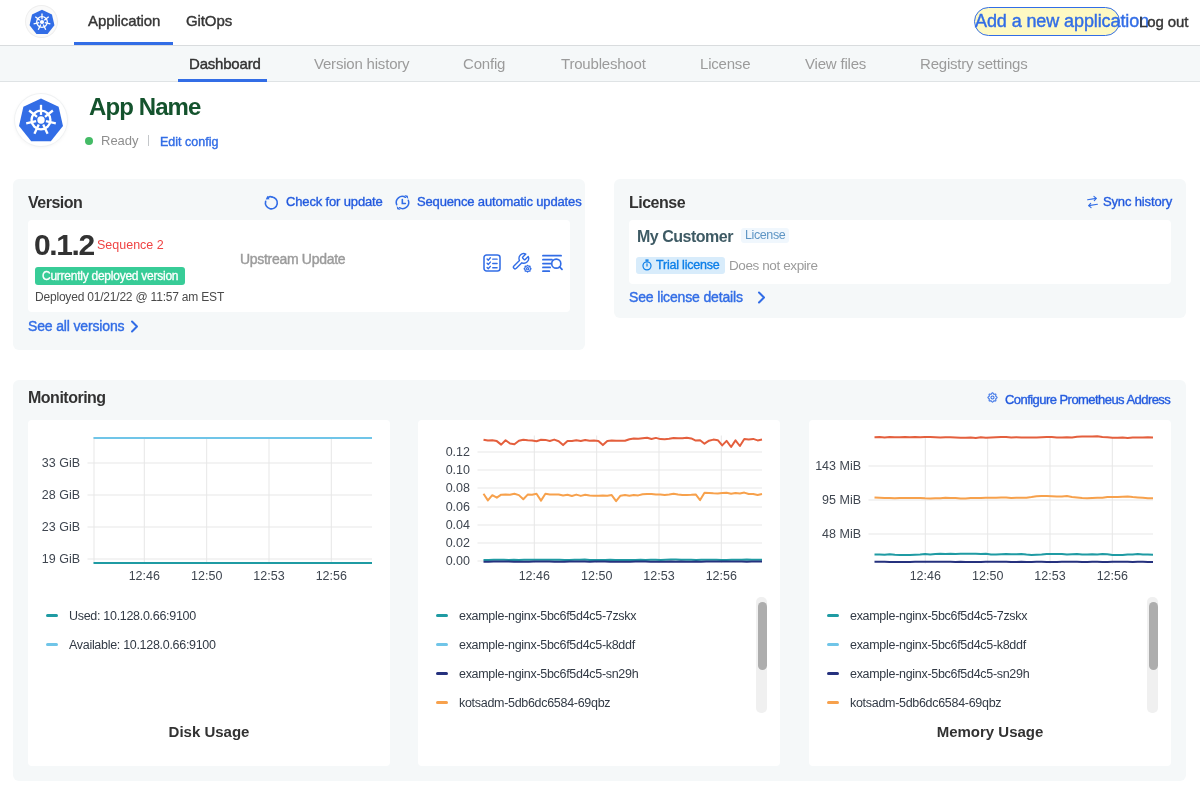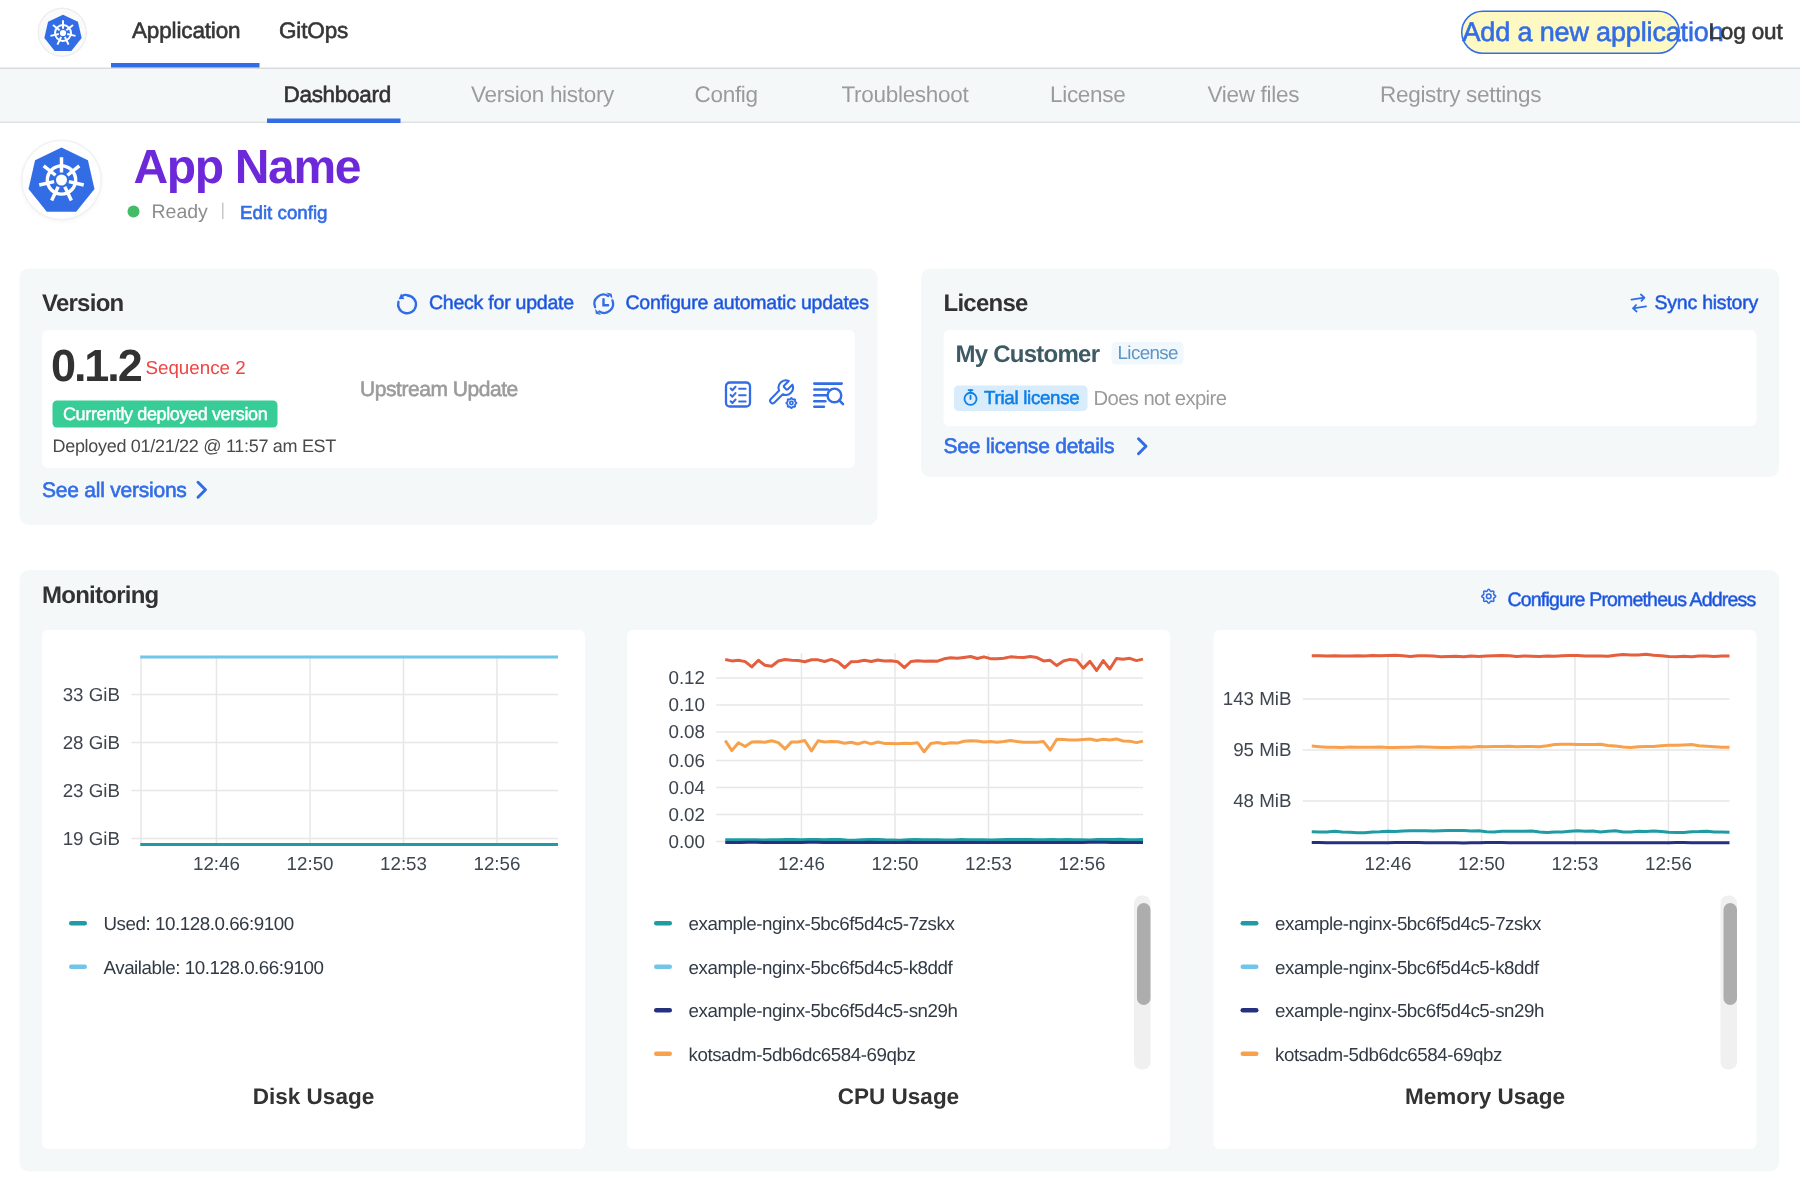--- a/index.html
+++ b/index.html
@@ -18,21 +18,21 @@
 
 
 #subnav { position:absolute; left:0; top:46px; width:1200px; height:36px; background:#f5f8f9; border-bottom:1px solid #dfe3e5; }
 .subtab { position:absolute; top:9px; font-size:15px; color:#9b9b9b; letter-spacing:-0.2px; }
 .subtab.active { color:#323232; }
 #sub-under { position:absolute; left:178px; top:33px; width:89px; height:3px; background:#326de6; }
 
 
 #applogo { position:absolute; left:15px; top:94px; width:52px; height:52px; border-radius:50%; background:#fff; box-shadow:0 0 0 1px #f0f2f3, 0 1px 4px rgba(0,0,0,0.06); }
 #applogo svg { position:absolute; left:3px; top:3px; }
-#appname { position:absolute; left:89px; top:93px; font-size:32px; font-weight:bold; color:#6d28d9; letter-spacing:-0.9px; }
+#appname { position:absolute; left:89px; top:93px; font-size:24px; font-weight:bold; color:#14532d; letter-spacing:-0.9px; }
 
 
 .card { position:absolute; background:#f5f8f9; border-radius:6px; }
 #vercard { left:13px; top:179px; width:572px; height:171px; }
 #liccard { left:614px; top:179px; width:572px; height:139px; }
 .cardtitle { position:absolute; font-size:16px; font-weight:bold; color:#323232; letter-spacing:-0.5px; }
 .whitebox { position:absolute; background:#fff; border-radius:4px; }
 .toplink { position:absolute; font-size:13px; color:#1d4ed8; -webkit-text-stroke:0.4px #326de6; letter-spacing:-0.15px; }
 .icon { position:absolute; }
 
@@ -128,21 +128,21 @@
   <polygon points="7.8,7.3 3.2,7.6 5.2,3.0" fill="#326de6" stroke="none"></polygon>
 </svg>
 <div class="toplink" style="left:286px; top:194px;">Check for update</div>
 <svg class="icon" style="left:394px; top:194px;" width="17" height="17" viewBox="0 0 20 20" fill="none" stroke="#326de6" stroke-width="1.8" stroke-linecap="round">
   <path d="M3.2,12.6 A7.1,7.1 0 0 1 13.5,3.9"></path>
   <polygon points="12.1,1.2 16.8,6.0 16.2,2.2 Z" fill="#326de6" stroke="none"></polygon>
   <path d="M16.8,7.4 A7.1,7.1 0 0 1 6.5,16.1"></path>
   <polygon points="7.9,18.8 3.2,14.0 3.8,17.8 Z" fill="#326de6" stroke="none"></polygon>
   <path d="M9.8,6.4 V11.2 H13.4" stroke-width="1.9"></path>
 </svg>
-<div class="toplink" style="left:417px; top:194px;">Configure automatic updates</div>
+<div class="toplink" style="left:417px; top:194px;">Sequence automatic updates</div>
 <div class="whitebox" style="left:28px; top:220px; width:542px; height:92px;"></div>
 <div id="vernum">0.1.2</div>
 <div id="verseq">Sequence 2</div>
 <div id="verbadge">Currently deployed version</div>
 <div id="verdeployed">Deployed 01/21/22 @ 11:57 am EST</div>
 <div id="upstream">Upstream Update</div>
 <svg class="icon" style="left:482px; top:253px;" width="20" height="20" viewBox="0 0 22 22" fill="none" stroke="#326de6" stroke-width="1.9" stroke-linecap="round" stroke-linejoin="round">
   <rect x="2.2" y="2.2" width="17.6" height="17.6" rx="2.8" stroke-width="1.7"></rect>
   <polyline points="5.6,6.6 6.9,7.9 9.2,5.3" stroke-width="1.5"></polyline>
   <line x1="11.8" y1="6.8" x2="16.6" y2="6.8" stroke-width="1.5"></line>
@@ -280,21 +280,20 @@
       <span class="legtext" style="left:41px; top:189px;">example-nginx-5bc6f5d4c5-7zskx</span>
     <span class="legdash" style="left:18px; top:223px; background:#70c5e8;"></span>
       <span class="legtext" style="left:41px; top:218px;">example-nginx-5bc6f5d4c5-k8ddf</span>
     <span class="legdash" style="left:18px; top:252px; background:#25317e;"></span>
       <span class="legtext" style="left:41px; top:247px;">example-nginx-5bc6f5d4c5-sn29h</span>
     <span class="legdash" style="left:18px; top:281px; background:#f7a14c;"></span>
       <span class="legtext" style="left:41px; top:276px;">kotsadm-5db6dc6584-69qbz</span>
   </div>
   <div class="scrolltrack" style="left:338px; top:177px; height:116px;"></div>
   <div class="scrollthumb" style="left:340px; top:182px; height:68px;"></div>
-  <div class="charttitle">CPU Usage</div>
 </div>
 
 <div class="chartcard" id="chart-mem">
   <svg width="362" height="168" viewBox="0 0 362 168">
     <g stroke="#e7e7e7" stroke-width="1">
       <line x1="116.3" y1="17" x2="116.3" y2="143.5"></line>
       <line x1="178.7" y1="17" x2="178.7" y2="143.5"></line>
       <line x1="241" y1="17" x2="241" y2="143.5"></line>
       <line x1="303.3" y1="17" x2="303.3" y2="143.5"></line>
       <line x1="59.5" y1="46" x2="344" y2="46"></line>

